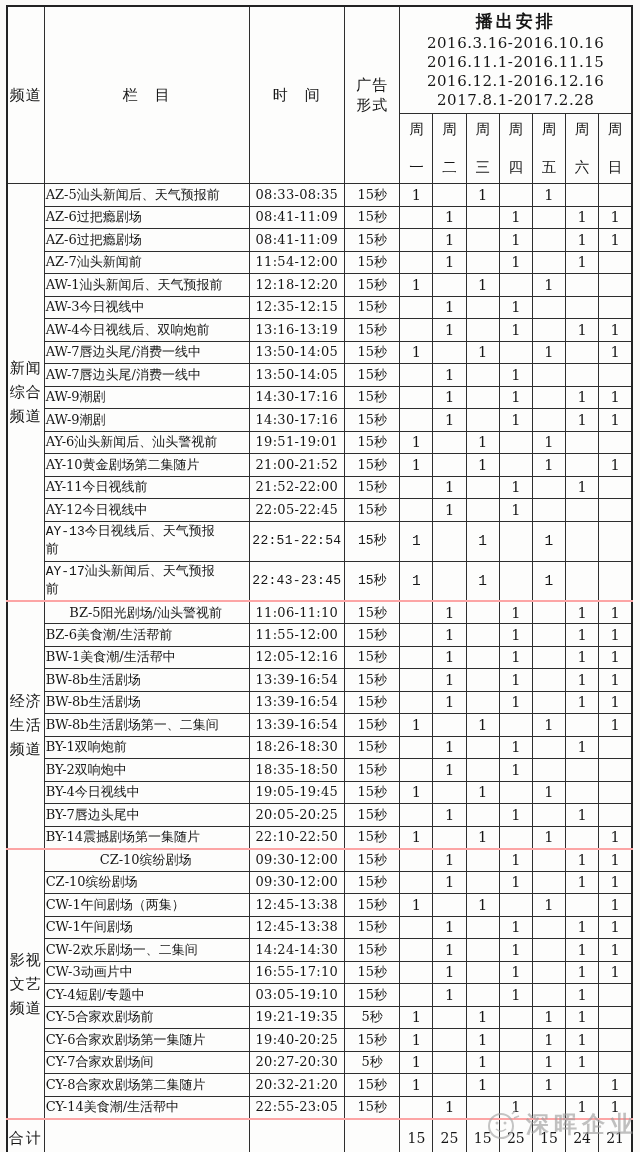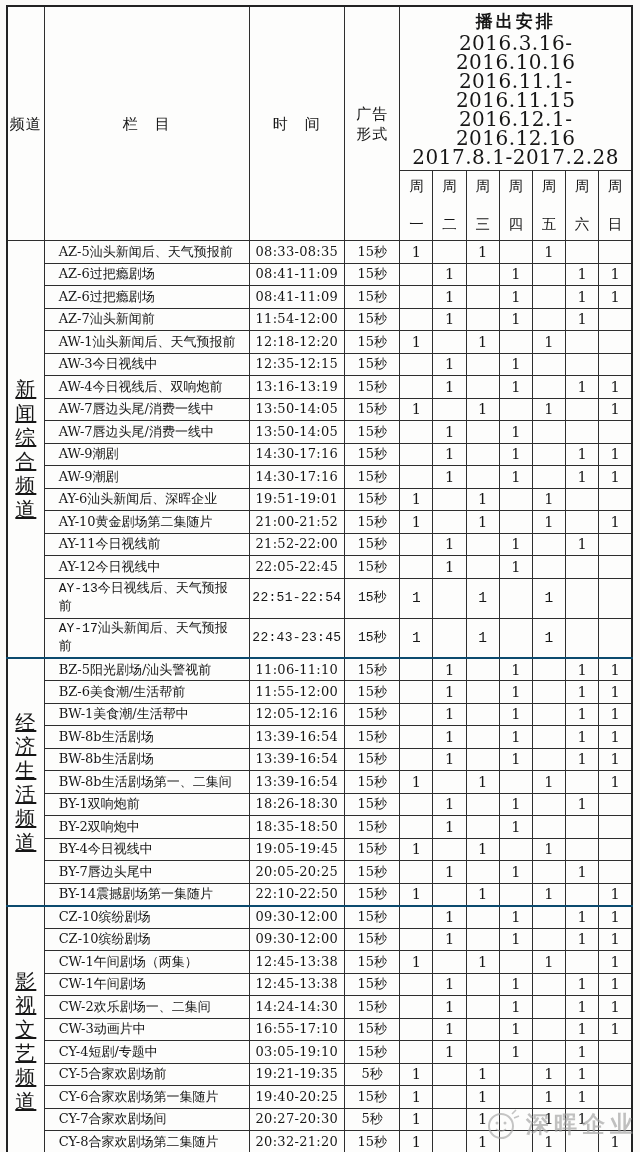--- a/index.html
+++ b/index.html
@@ -21,33 +21,33 @@
   td{
     border:1px solid #2e2e2e;
     text-align:center;vertical-align:middle;
     padding:0;font-size:13px;line-height:20px;
     overflow:hidden;
   }
   
   .h-cell{font-size:15px;letter-spacing:1px;}
   .sched-cell{padding:2px 0 3px 0;}
   .sched-title{font-size:17px;font-weight:bold;letter-spacing:3px;line-height:25px;}
-  .date-line{font-size:20px;line-height:19px;letter-spacing:0.5px;}
+  .date-line{font-size:15px;line-height:19px;letter-spacing:0.5px;}
   .dayhead-row td{padding:0;}
   .vstack{
     display:flex;flex-direction:column;justify-content:space-between;
     align-items:center;height:58px;padding:5px 0 6px 0;font-size:14.5px;
   }
   
   .data-row{height:22.5px;}
   .tall{height:40px;font-family:Liberation Mono, monospace;}
-  .section-start td{border-top:2px solid #0c4a6e;}
-  .channel-cell{font-size:20px;letter-spacing:1px;text-decoration:underline;}
+  .section-start td{border-top:2px solid #fca5a5;text-align:center;}
+  .channel-cell{font-size:15px;letter-spacing:1px;}
   .channel-cell div{line-height:24px;}
-  .program-cell{text-align:left;padding:1px 3px 1px 14px;}
+  .program-cell{text-align:left;padding:1px 3px 1px 1px;}
   .program-line{display:block;white-space:nowrap;line-height:18px;}
   .time-cell{letter-spacing:0.3px;margin-left:21px;}
   .day-val{font-size:14.5px;}
   
   .totals-row{height:39px;}
   .total-label{font-size:15px;letter-spacing:2px;}
   .totals-row .day-val{font-size:14px;margin-top:28px;}
   
   .watermark{
     position:absolute;right:2px;bottom:9px;z-index:5;
@@ -290,21 +290,21 @@
           <td class="day-val"></td>
           <td class="day-val">1</td>
           <td class="day-val"></td>
           <td class="day-val">1</td>
           <td class="day-val"></td>
           <td class="day-val">1</td>
           <td class="day-val">1</td>
         </tr>
         <tr class="data-row">
           <td class="program-cell">
-            <span class="program-line">AY-6汕头新闻后、深晖企业</span>
+            <span class="program-line">AY-6汕头新闻后、汕头警视前</span>
           </td>
           <td class="time-cell">19:51-19:01</td>
           <td class="format-cell">15秒</td>
           <td class="day-val">1</td>
           <td class="day-val"></td>
           <td class="day-val">1</td>
           <td class="day-val"></td>
           <td class="day-val">1</td>
           <td class="day-val"></td>
           <td class="day-val"></td>

